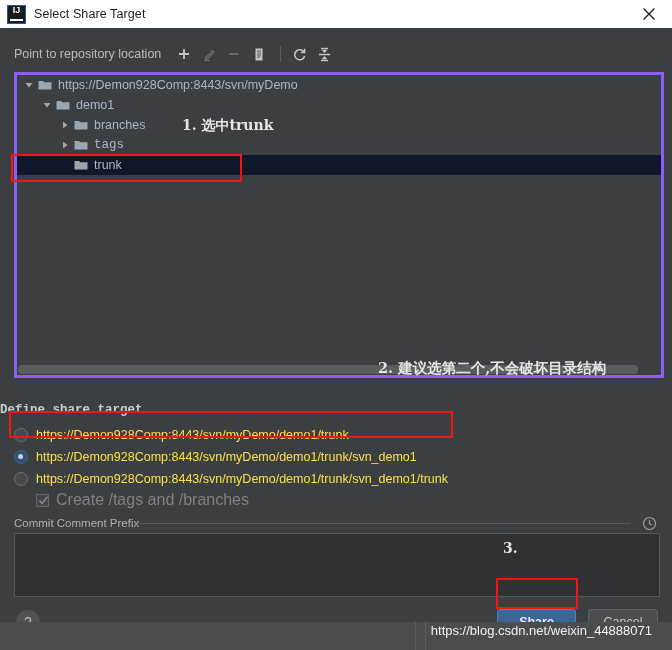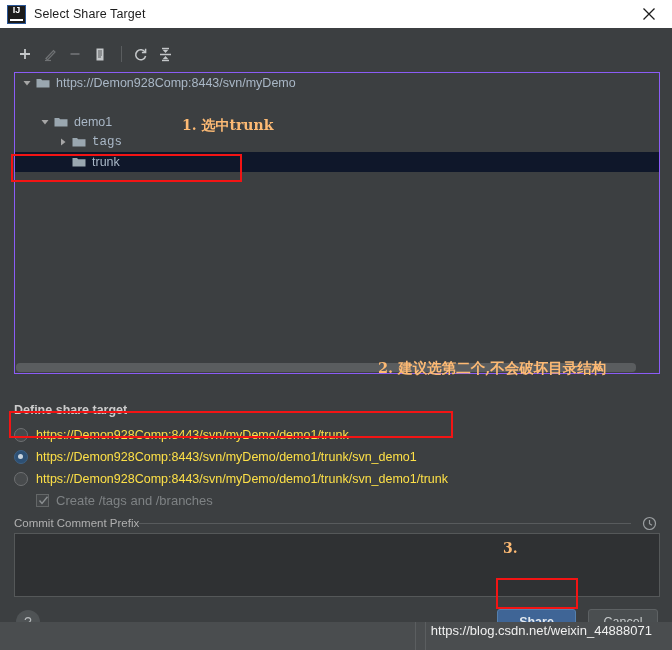--- a/index.html
+++ b/index.html
@@ -62,21 +62,21 @@
   }
   .tb-btn svg { display: block; }
   .tb-sep {
     width: 1px; height: 16px; background: #5a5d5f; margin: 0 7px;
   }
 
   
   .tree-panel {
     position: absolute; left: 14px; top: 44px;
     width: 644px; height: 300px;
-    background: #3c3f41; border: 1px solid #8b5cf6;
+    background: #3c3f41; border: 3px solid #8b5cf6;
     overflow: hidden;
   }
   .tree-row {
     height: 20px; display: flex; align-items: center;
     font-size: 12.5px; color: #a9b7c6; white-space: nowrap;
   }
   .tree-row.selected { background: #0f172a; }
   .tw {
     width: 16px; height: 16px; flex: none;
     display: flex; align-items: center; justify-content: center;
@@ -87,43 +87,43 @@
     display: flex; align-items: center; justify-content: center;
   }
   .folder svg { display: block; }
   .tree-hscroll {
     position: absolute; left: 1px; bottom: 1px; height: 9px;
     width: 620px; background: #5a5d5f; border-radius: 4px;
   }
 
   
   .section-label {
-    position: absolute; left: 14px; top: 375px;
-    font-size: 12.5px; color: #cccccc; font-weight: bold;
+    position: absolute; left: 0; top: 375px;
+    font-size: 12.5px; color: #cccccc; font-weight: bold; font-family: Liberation Mono, monospace;
   }
   .radio-row {
     position: absolute; left: 14px; height: 22px;
     display: flex; align-items: center;
     font-size: 12.5px; color: #fde047; white-space: nowrap;
   }
   .radio {
     width: 14px; height: 14px; border-radius: 50%;
     border: 1.5px solid #6e7072; background: #474a4c;
     margin-right: 8px; flex: none; box-sizing: border-box;
     position: relative; cursor: pointer;
   }
   .radio.checked { border-color: #3d6185; background: #2d5074; }
   .radio.checked::after {
     content: ""; position: absolute; left: 3px; top: 3px;
     width: 5px; height: 5px; border-radius: 50%; background: #c8d3dd;
   }
   .check-row {
     position: absolute; left: 36px; height: 22px;
     display: flex; align-items: center;
-    font-size: 13px; color: #7e8284; white-space: nowrap;
+    font-size: 16px; color: #7e8284; white-space: nowrap;
   }
   .checkbox {
     width: 13px; height: 13px; border: 1px solid #646768;
     background: #434648; margin-right: 7px; flex: none;
     box-sizing: border-box; position: relative; cursor: pointer;
   }
   .checkbox svg { position: absolute; left: 1px; top: 0px; }
 
   
   .cc-header {
@@ -159,21 +159,21 @@
     background: #3f6596; border: 1px solid #5480ae; color: #e2e8ee;
     font-weight: bold;
   }
   .btn-cancel {
     left: 588px; width: 70px;
     background: #4a4e50; border: 1px solid #5d6163; color: #c6cacb;
   }
 
   
   .ann {
-    position: absolute; color: #fdba74; white-space: nowrap;
+    position: absolute; color: #e5e5e5; white-space: nowrap;
     font-family: "DejaVu Serif", serif; font-weight: bold;
   }
   .hl {
     position: absolute; border: 2.5px solid #f31414; box-sizing: border-box;
     pointer-events: none;
   }
 
   
   .below {
     position: absolute; left: 0; top: 622px; width: 672px; height: 28px;
@@ -197,20 +197,21 @@
     <div class="title-close">
       <svg width="20" height="20" viewBox="0 0 20 20">
         <path d="M4.5 4.5 L15.5 15.5 M15.5 4.5 L4.5 15.5" stroke="#1c1c1c" stroke-width="1.3" fill="none"></path>
       </svg>
     </div>
   </div>
 
   <div class="dialog">
 
     <div class="toolbar">
+      <div class="toolbar-label">Point to repository location</div>
 
       <div class="tb-btn">
         <svg width="14" height="14" viewBox="0 0 14 14">
           <path d="M7 2 V12 M2 7 H12" stroke="#c4c7c9" stroke-width="1.8" fill="none"></path>
         </svg>
       </div>
 
       <div class="tb-btn">
         <svg width="15" height="15" viewBox="0 0 15 15">
           <path d="M3 11.5 L10.5 3.5 L12 5 L4.5 13 Z" fill="none" stroke="#6f7274" stroke-width="1.2"></path>
@@ -260,34 +261,47 @@
             </svg>
         </div>
         <div class="folder">
           <svg width="14" height="12" viewBox="0 0 14 12">
             <path d="M0.5 2 H5 L6.2 3.3 H13.5 V10.5 H0.5 Z" fill="#9aa7b0"></path>
           </svg>
         </div>
         <span>https://Demon928Comp:8443/svn/myDemo</span>
       </div>
 
-      <div class="tree-row" style="padding-left:22px;margin-top:19px;">
+      <div class="tree-row" style="padding-left:22px;">
         <div class="tw">
           <svg width="10" height="10" viewBox="0 0 10 10">
               <path d="M1.5 3 L8.5 3 L5 7.5 Z" fill="#a6a6a6"></path>
             </svg>
         </div>
         <div class="folder">
           <svg width="14" height="12" viewBox="0 0 14 12">
             <path d="M0.5 2 H5 L6.2 3.3 H13.5 V10.5 H0.5 Z" fill="#9aa7b0"></path>
           </svg>
         </div>
         <span>demo1</span>
       </div>
 
+      <div class="tree-row" style="padding-left:40px;">
+        <div class="tw">
+          <svg width="10" height="10" viewBox="0 0 10 10">
+              <path d="M3 1.5 L3 8.5 L7.5 5 Z" fill="#a6a6a6"></path>
+            </svg>
+        </div>
+        <div class="folder">
+          <svg width="14" height="12" viewBox="0 0 14 12">
+            <path d="M0.5 2 H5 L6.2 3.3 H13.5 V10.5 H0.5 Z" fill="#9aa7b0"></path>
+          </svg>
+        </div>
+        <span>branches</span>
+      </div>
 
       <div class="tree-row" style="padding-left:40px;font-family:Liberation Mono, monospace;">
         <div class="tw">
           <svg width="10" height="10" viewBox="0 0 10 10">
               <path d="M3 1.5 L3 8.5 L7.5 5 Z" fill="#a6a6a6"></path>
             </svg>
         </div>
         <div class="folder">
           <svg width="14" height="12" viewBox="0 0 14 12">
             <path d="M0.5 2 H5 L6.2 3.3 H13.5 V10.5 H0.5 Z" fill="#9aa7b0"></path>

